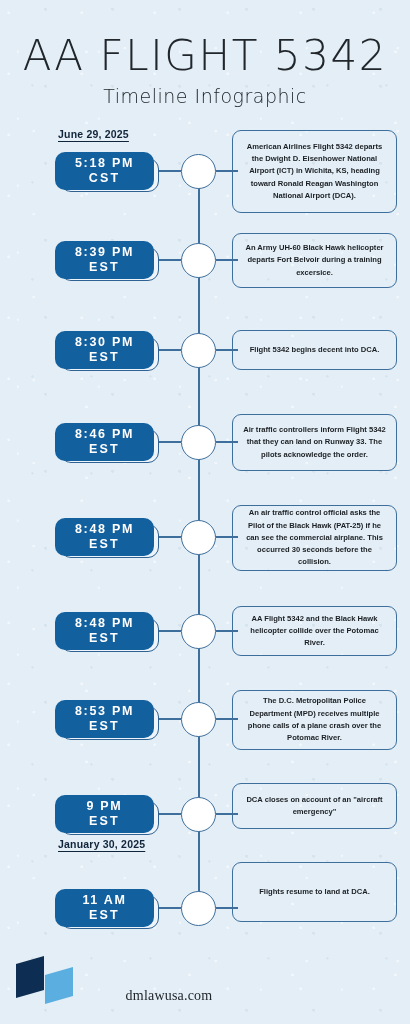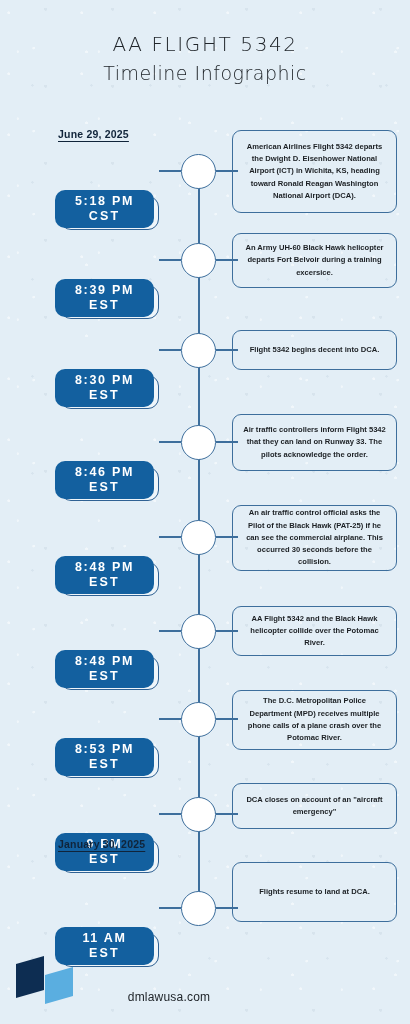--- a/index.html
+++ b/index.html
@@ -31,21 +31,21 @@
 
   
   .header {
     position: absolute;
     top: 34px;
     left: 0;
     width: 410px;
     text-align: center;
   }
   .title {
-    font-size: 20px;
+    font-size: 42px;
     font-weight: 300;
     letter-spacing: 1.6px;
     color: #21262b;
     line-height: 1.05;
     margin: 0;
     font-family: "DejaVu Sans", sans-serif;
   }
   .subtitle {
     font-size: 19px;
     font-weight: 300;
@@ -83,21 +83,20 @@
     text-underline-offset: 2.5px;
     white-space: nowrap;
   }
 
   
   .pill-wrap {
     position: absolute;
     left: 55px;
     width: 104px;
     height: 30px;
-    margin-top: 38px;
   }
   .pill-shadow {
     position: absolute;
     left: 5px;
     top: 6px;
     width: 99px;
     height: 34px;
     border-radius: 11px;
     background: #eef5fa;
     border: 1.3px solid #2f6193;
@@ -183,25 +182,25 @@
     width: 64px;
     height: 54px;
   }
   .logo svg { display: block; }
   .site {
     position: absolute;
     left: 0;
     bottom: 20px;
     width: 338px;
     text-align: center;
-    font-size: 12px;
+    font-size: 14px;
     font-weight: 300;
     color: #21262b;
     letter-spacing: 0.2px;
-    font-family: Liberation Sans, sans-serif;
+    font-family: Liberation Serif, serif;
   }
 </style>
 </head>
 <body>
 
 <div id="page">
 
   <div class="header">
     <h1 class="title">AA FLIGHT 5342</h1>
     <div class="subtitle">Timeline Infographic</div>

